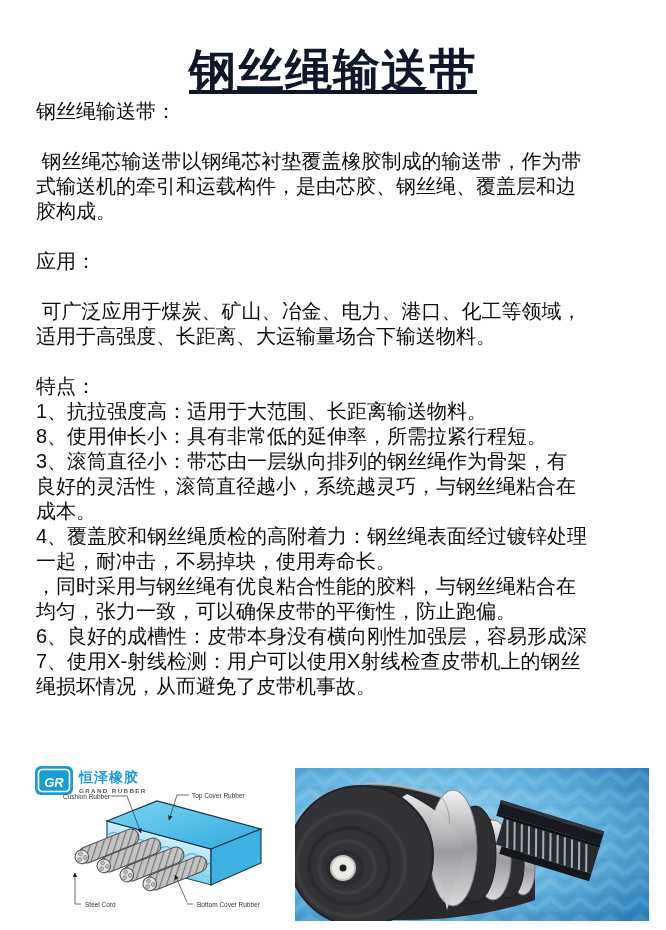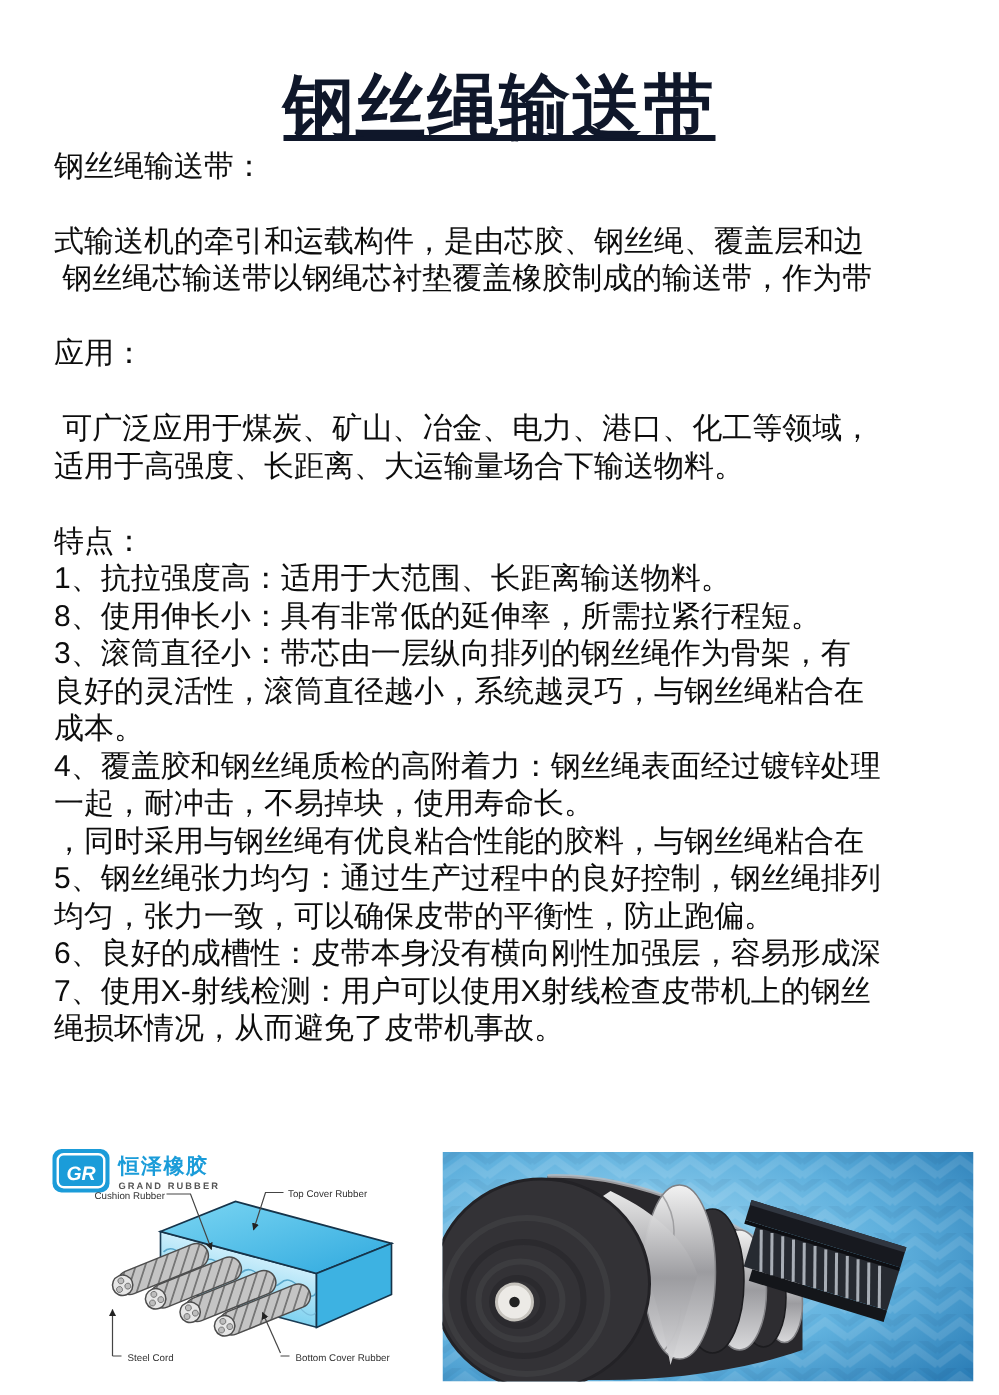--- a/index.html
+++ b/index.html
@@ -22,38 +22,38 @@
   .lbl{font-size:6.5px;fill:#333;font-family:"Liberation Sans",sans-serif;}
 </style>
 </head>
 <body>
 
 <h1 class="page-title">钢丝绳输送带</h1>
 
 <div class="body-text">
     <div class="line">钢丝绳输送带：</div>
     <div class="line"></div>
+    <div class="line">&nbsp;钢丝绳芯输送带以钢绳芯衬垫覆盖橡胶制成的输送带，作为带</div>
     <div class="line">式输送机的牵引和运载构件，是由芯胶、钢丝绳、覆盖层和边</div>
-    <div class="line">&nbsp;钢丝绳芯输送带以钢绳芯衬垫覆盖橡胶制成的输送带，作为带</div>
+    <div class="line">胶构成。</div>
     <div class="line"></div>
     <div class="line">应用：</div>
     <div class="line"></div>
     <div class="line">&nbsp;可广泛应用于煤炭、矿山、冶金、电力、港口、化工等领域，</div>
     <div class="line">适用于高强度、长距离、大运输量场合下输送物料。</div>
     <div class="line"></div>
     <div class="line">特点：</div>
     <div class="line">1、抗拉强度高：适用于大范围、长距离输送物料。</div>
     <div class="line">8、使用伸长小：具有非常低的延伸率，所需拉紧行程短。</div>
     <div class="line">3、滚筒直径小：带芯由一层纵向排列的钢丝绳作为骨架，有</div>
     <div class="line">良好的灵活性，滚筒直径越小，系统越灵巧，与钢丝绳粘合在</div>
     <div class="line">成本。</div>
     <div class="line">4、覆盖胶和钢丝绳质检的高附着力：钢丝绳表面经过镀锌处理</div>
     <div class="line">一起，耐冲击，不易掉块，使用寿命长。</div>
     <div class="line">，同时采用与钢丝绳有优良粘合性能的胶料，与钢丝绳粘合在</div>
-    <div class="line">5、钢丝绳张力均匀：通过生产过程中的良好控制，钢丝绳排列</div>
     <div class="line">均匀，张力一致，可以确保皮带的平衡性，防止跑偏。</div>
     <div class="line">6、良好的成槽性：皮带本身没有横向刚性加强层，容易形成深</div>
     <div class="line">7、使用X-射线检测：用户可以使用X射线检查皮带机上的钢丝</div>
     <div class="line">绳损坏情况，从而避免了皮带机事故。</div>
   </div>
 
 <div class="diagram-img">
 <svg viewBox="0 0 262 162" width="262" height="162">
   <defs>
     <marker id="arr" markerWidth="7" markerHeight="7" refX="5.5" refY="3" orient="auto">

